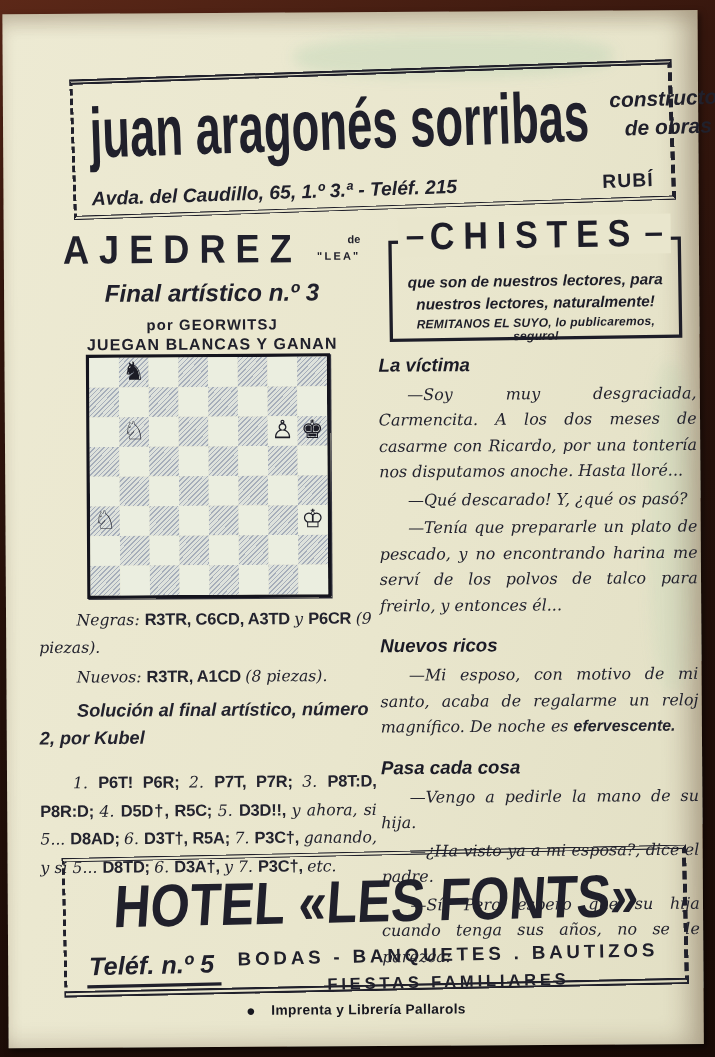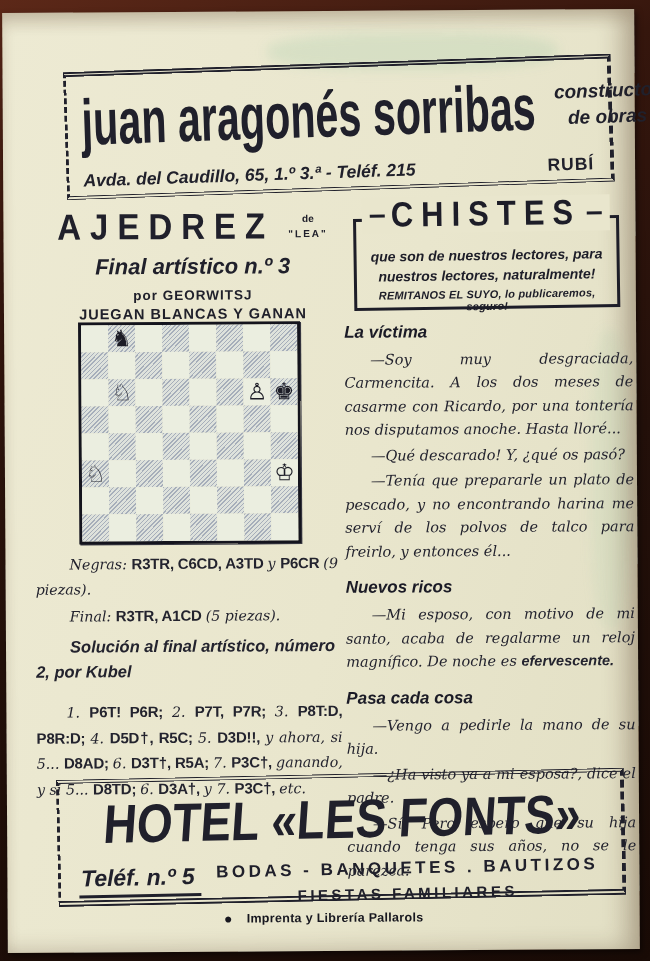--- a/index.html
+++ b/index.html
@@ -32,21 +32,21 @@
     transform:scaleY(1.5) scaleX(.96);transform-origin:left center;margin-top:6px;
   }
   .topad-role{font-style:italic;font-weight:bold;font-size:19px;text-align:center;line-height:1.35;margin-top:4px;padding-right:4px;}
   .topad-bottom{display:flex;justify-content:space-between;align-items:baseline;margin-top:12px;font-weight:bold;font-style:italic;font-size:17.5px;}
   .topad-city{font-style:normal;letter-spacing:1px;padding-right:6px;}
 
   
   .ajedrez-head{position:absolute;left:38px;top:196px;width:302px;color:#20202b;}
   .ajedrez-row{display:flex;align-items:flex-start;justify-content:center;gap:14px;}
   .ajedrez-title{font-weight:bold;font-size:33px;letter-spacing:9px;transform:scaleY(1.1);display:inline-block;}
-  .ajedrez-ed{display:flex;flex-direction:column;align-items:center;font-weight:bold;font-size:10px;margin-top:4px;line-height:1.5;}
+  .ajedrez-ed{display:flex;flex-direction:column;align-items:flex-end;font-weight:bold;font-size:10px;margin-top:4px;line-height:1.5;}
   .ajedrez-ed .lea{letter-spacing:2px;}
   .final-title{font-weight:bold;font-style:italic;font-size:22px;text-align:center;margin-top:8px;}
   .por-line{font-weight:bold;font-size:13.5px;text-align:center;letter-spacing:1px;margin-top:8px;}
   .juegan-line{font-weight:bold;font-size:14.5px;text-align:center;letter-spacing:1px;margin-top:3px;}
 
   .board{
     position:absolute;left:74px;top:310px;
     display:grid;grid-template-columns:repeat(8,27px);grid-template-rows:repeat(8,27px);
     border:3px solid #14141d;box-shadow:1px 1px 0 #3a3a44;
   }
@@ -219,21 +219,21 @@
       <div class="sq dk"></div>
       <div class="sq lt"></div>
       <div class="sq dk"></div>
       <div class="sq lt"></div>
       <div class="sq dk"></div>
       <div class="sq lt"></div>
     </div>
 
   <div class="caption">
     <p class="cap-line"><span class="seg-w">Negras: </span><span class="seg-m">R3TR, C6CD, A3TD </span><span class="seg-w">y </span><span class="seg-m">P6CR </span><span class="seg-w">(9 piezas).</span></p>
-    <p class="cap-line"><span class="seg-w">Final: </span><span class="seg-m">R3TR, A1CD </span><span class="seg-w">(5 piezas).</span></p>
+    <p class="cap-line"><span class="seg-w">Nuevos: </span><span class="seg-m">R3TR, A1CD </span><span class="seg-w">(8 piezas).</span></p>
     <p class="sol-title">Solución al final artístico, número 2, por Kubel</p>
     <p class="solution"><span class="seg-w">1. </span><span class="seg-m">P6T! P6R; </span><span class="seg-w">2. </span><span class="seg-m">P7T, P7R; </span><span class="seg-w">3. </span><span class="seg-m">P8T:D, P8R:D; </span><span class="seg-w">4. </span><span class="seg-m">D5D†, R5C; </span><span class="seg-w">5. </span><span class="seg-m">D3D!!, </span><span class="seg-w">y ahora, si 5... </span><span class="seg-m">D8AD; </span><span class="seg-w">6. </span><span class="seg-m">D3T†, R5A; </span><span class="seg-w">7. </span><span class="seg-m">P3C†, </span><span class="seg-w">ganando, y si 5... </span><span class="seg-m">D8TD; </span><span class="seg-w">6. </span><span class="seg-m">D3A†, </span><span class="seg-w">y 7. </span><span class="seg-m">P3C†, </span><span class="seg-w">etc.</span></p>
   </div>
 
   <div class="chistes-box">
     <div class="chistes-title">
       <span class="dash"></span>
       <span class="word">CHISTES</span>
       <span class="dash"></span>
     </div>

